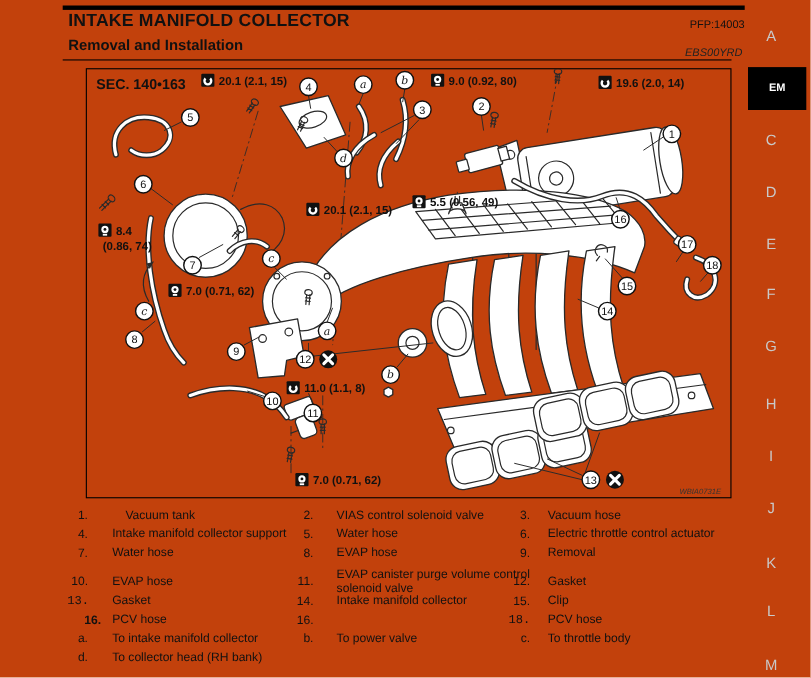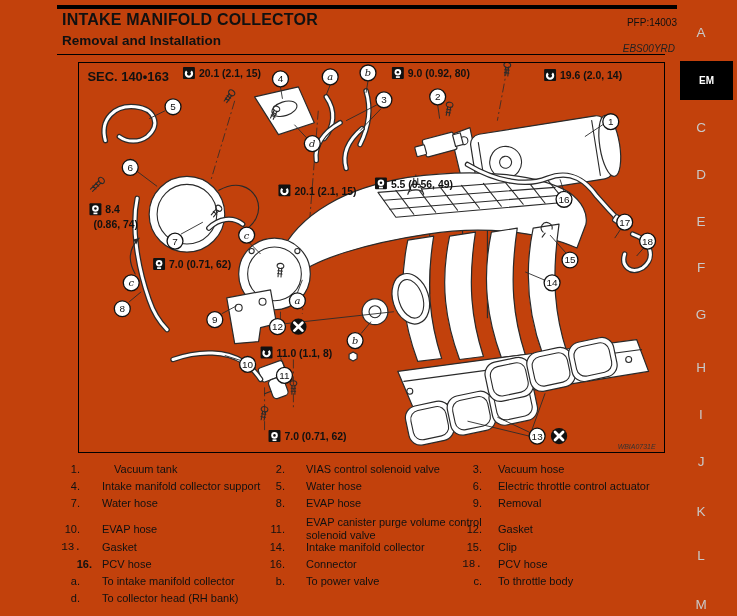--- a/index.html
+++ b/index.html
@@ -487,21 +487,20 @@
         <span class="ltxt" style="left: 44px; width: 175px; top: 50%; transform: translateY(-50%);">Gasket</span>
         <span class="lnum" style="left: 205px; top: 50%; transform: translateY(-50%);">14.</span>
         <span class="ltxt" style="left: 248px; width: 182px; top: 50%; transform: translateY(-50%);">Intake manifold collector</span>
         <span class="lnum" style="left: 402px; top: 50%; transform: translateY(-50%);">15.</span>
         <span class="ltxt" style="left: 440px; width: 170px; top: 50%; transform: translateY(-50%);">Clip</span>
       </div>
       <div class="lrow" style="top: 97px; height: 17px;">
         <span class="lnum" style="left: 12px; top: 50%; transform: translateY(-50%); font-weight: bold;">16.</span>
         <span class="ltxt" style="left: 44px; width: 175px; top: 50%; transform: translateY(-50%);">PCV hose</span>
         <span class="lnum" style="left: 205px; top: 50%; transform: translateY(-50%);">16.</span>
-        <span class="ltxt" style="left: 248px; width: 182px; top: 50%; transform: translateY(-50%);">Connector</span>
         <span class="lnum" style="left: 402px; top: 50%; transform: translateY(-50%); font-family: Liberation Mono, monospace;">18.</span>
         <span class="ltxt" style="left: 440px; width: 170px; top: 50%; transform: translateY(-50%);">PCV hose</span>
       </div>
       <div class="lrow" style="top: 114px; height: 17px;">
         <span class="lnum" style="left: 0px; top: 50%; transform: translateY(-50%);">a.</span>
         <span class="ltxt" style="left: 44px; width: 175px; top: 50%; transform: translateY(-50%);">To intake manifold collector</span>
         <span class="lnum" style="left: 205px; top: 50%; transform: translateY(-50%);">b.</span>
         <span class="ltxt" style="left: 248px; width: 182px; top: 50%; transform: translateY(-50%);">To power valve</span>
         <span class="lnum" style="left: 402px; top: 50%; transform: translateY(-50%);">c.</span>
         <span class="ltxt" style="left: 440px; width: 170px; top: 50%; transform: translateY(-50%);">To throttle body</span>

